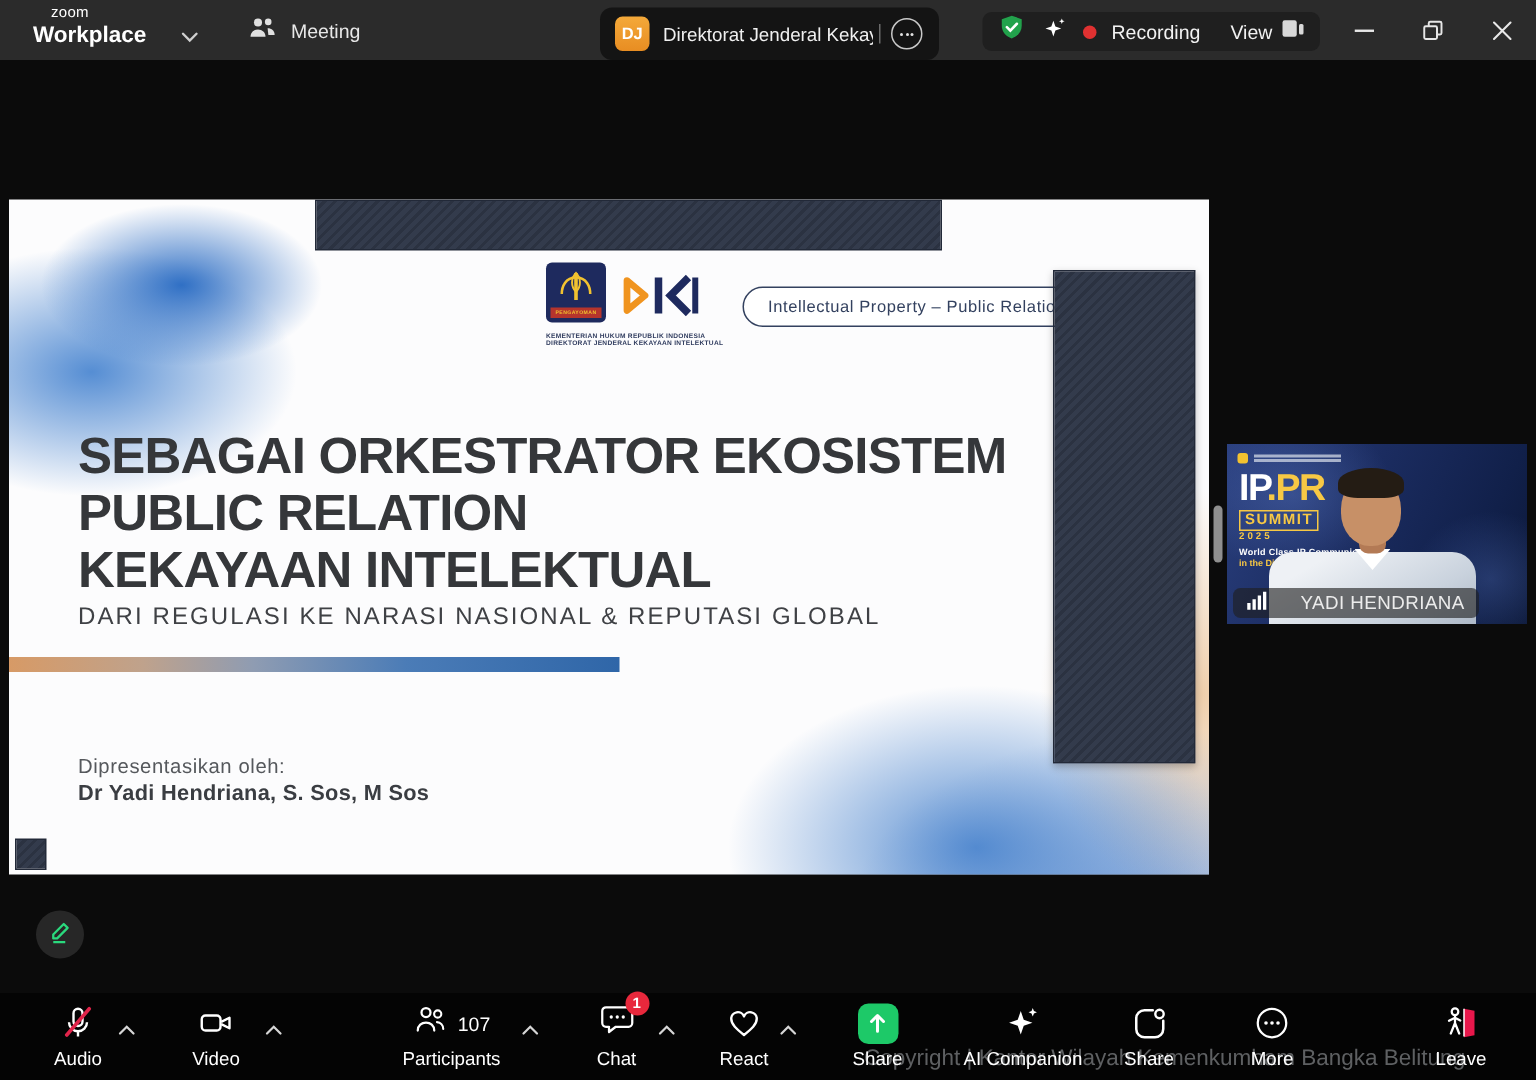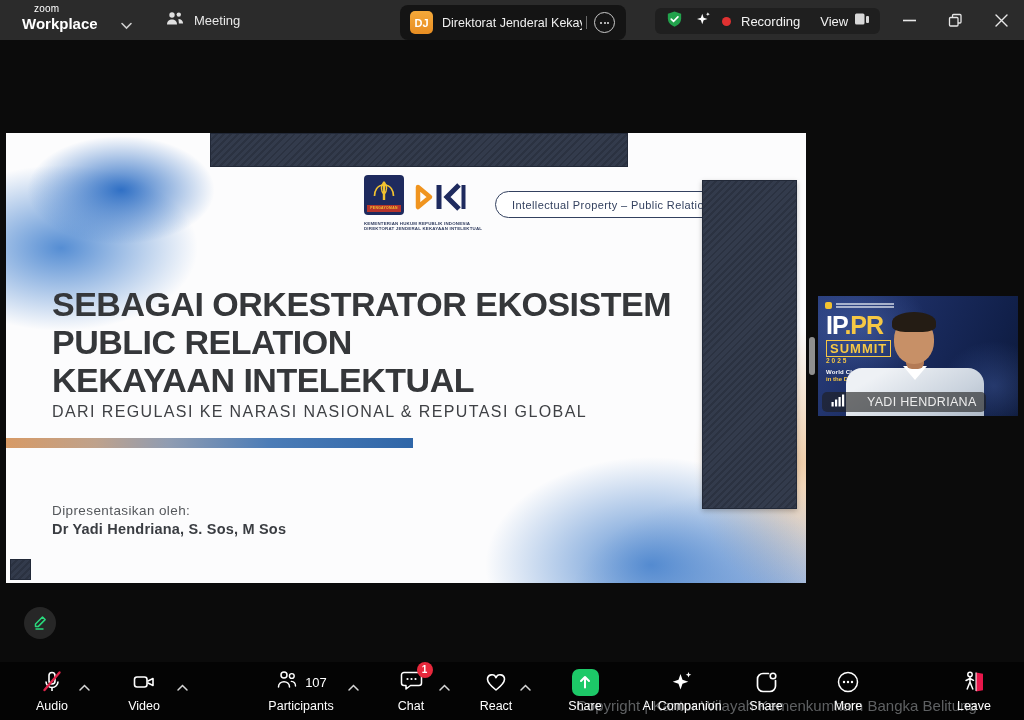--- a/index.html
+++ b/index.html
@@ -69,21 +69,21 @@
           radial-gradient(90px 70px at 22% 28%, rgba(90,120,195,.4), rgba(90,120,195,0) 75%),
           radial-gradient(70px 60px at 88% 75%, rgba(80,110,185,.35), rgba(80,110,185,0) 75%),
           linear-gradient(115deg,#2a3f7e 0%,#1b2c60 42%,#11204a 78%,#0c1838 100%);}
   .tile-head{position:absolute;left:7px;top:6px;display:flex;align-items:center;gap:4px;}
   .tile-head .em{width:7px;height:7px;border-radius:2px;background:#f2c230;}
   .tile-head .bars b{display:block;width:58px;height:2px;background:rgba(210,216,230,.75);margin:1px 0;}
   .ippr{position:absolute;left:8px;top:17px;line-height:1;}
   .ippr .big{font-size:25px;font-weight:800;letter-spacing:-1px;}
   .ippr .ip{color:#fff;} .ippr .pr{color:#f7c844;}
   .summit-row{display:flex;gap:4px;margin-top:2px;align-items:flex-start;}
-  .summit-box{border:1px solid #f7c844;color:#f7c844;font-size:13px;font-weight:700;padding:1px 3px;letter-spacing:1px;}
+  .summit-box{border:1px solid #f7c844;color:#f7c844;font-size:10px;font-weight:700;padding:1px 3px;letter-spacing:1px;}
   .summit-year{color:#f7c844;font-size:6.5px;font-weight:700;margin-top:1px;letter-spacing:2px;}
   .tagline1{color:#fff;font-size:6px;font-weight:700;margin-top:4px;letter-spacing:.2px;}
   .tagline2{color:#f7c844;font-size:6px;font-weight:700;margin-top:1px;}
   .person{position:absolute;left:0;top:0;width:100%;height:100%;}
   .p-body{position:absolute;left:28px;top:72px;width:138px;height:48px;border-radius:16px 16px 0 0;
           background:linear-gradient(150deg,#eef1f5 20%,#c9d2dd 70%,#aeb9c7);}
   .p-collar{position:absolute;left:85px;top:70px;width:24px;height:14px;background:#fff;
             clip-path:polygon(0 0,50% 100%,100% 0);}
   .p-neck{position:absolute;left:88px;top:60px;width:18px;height:13px;background:#b37a55;border-radius:0 0 6px 6px;}
   .p-head{position:absolute;left:76px;top:22px;width:40px;height:46px;background:#c79067;border-radius:46% 46% 48% 48%;}

